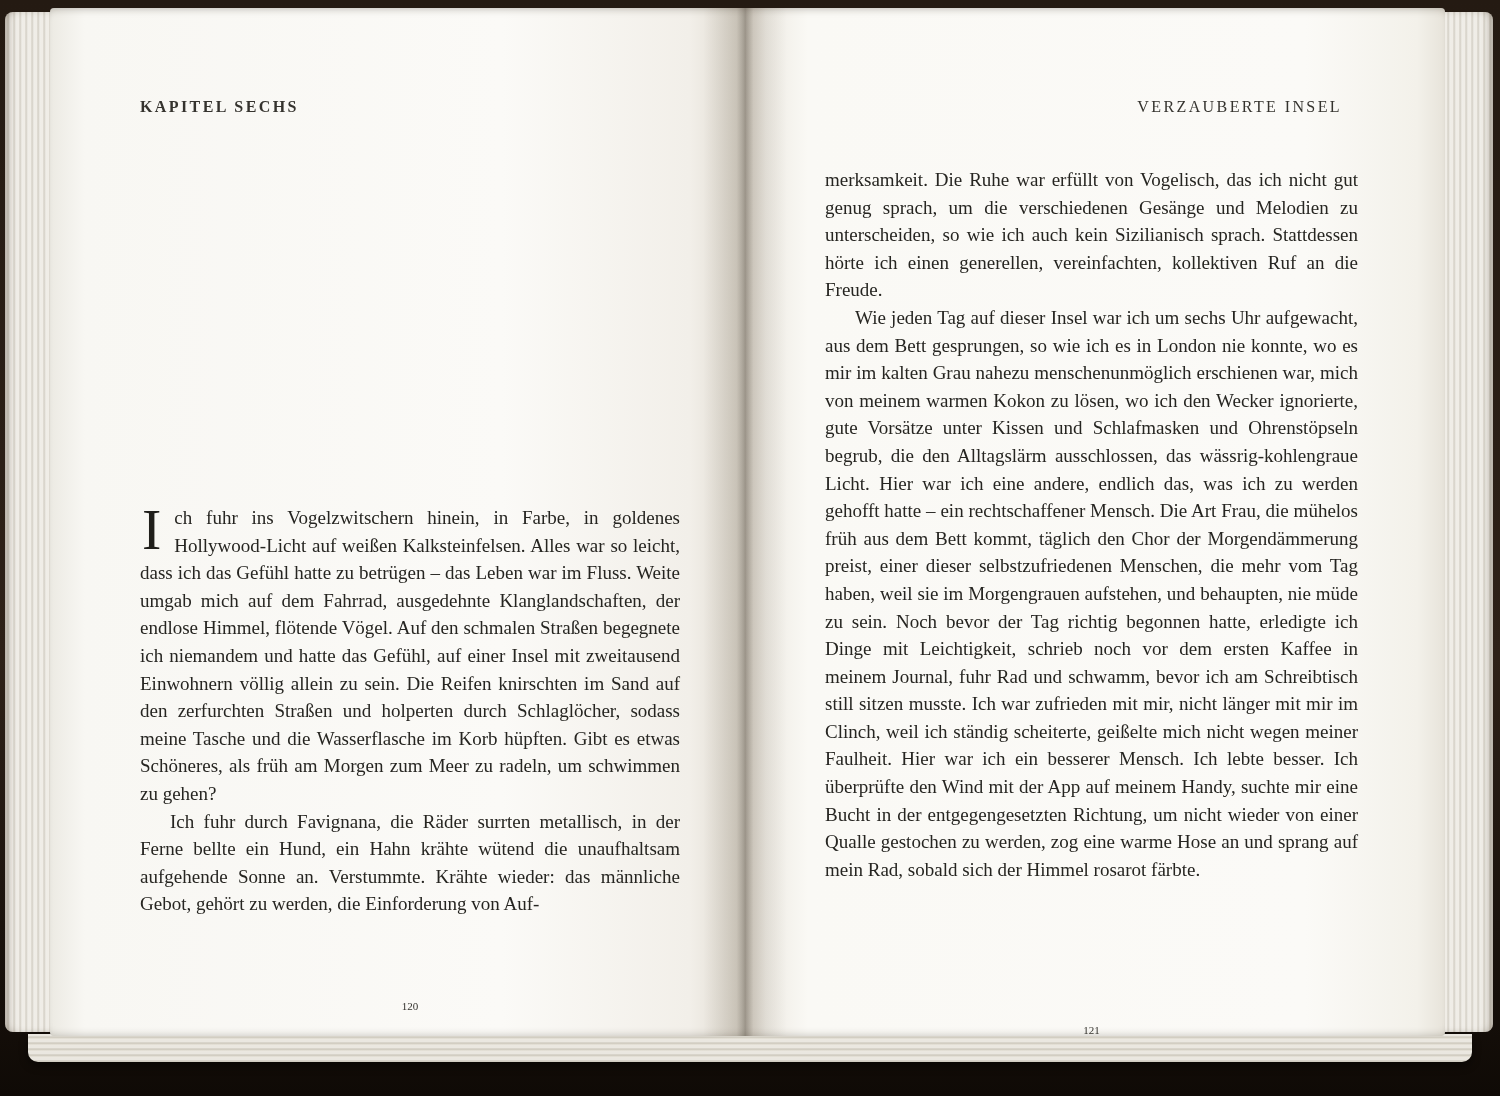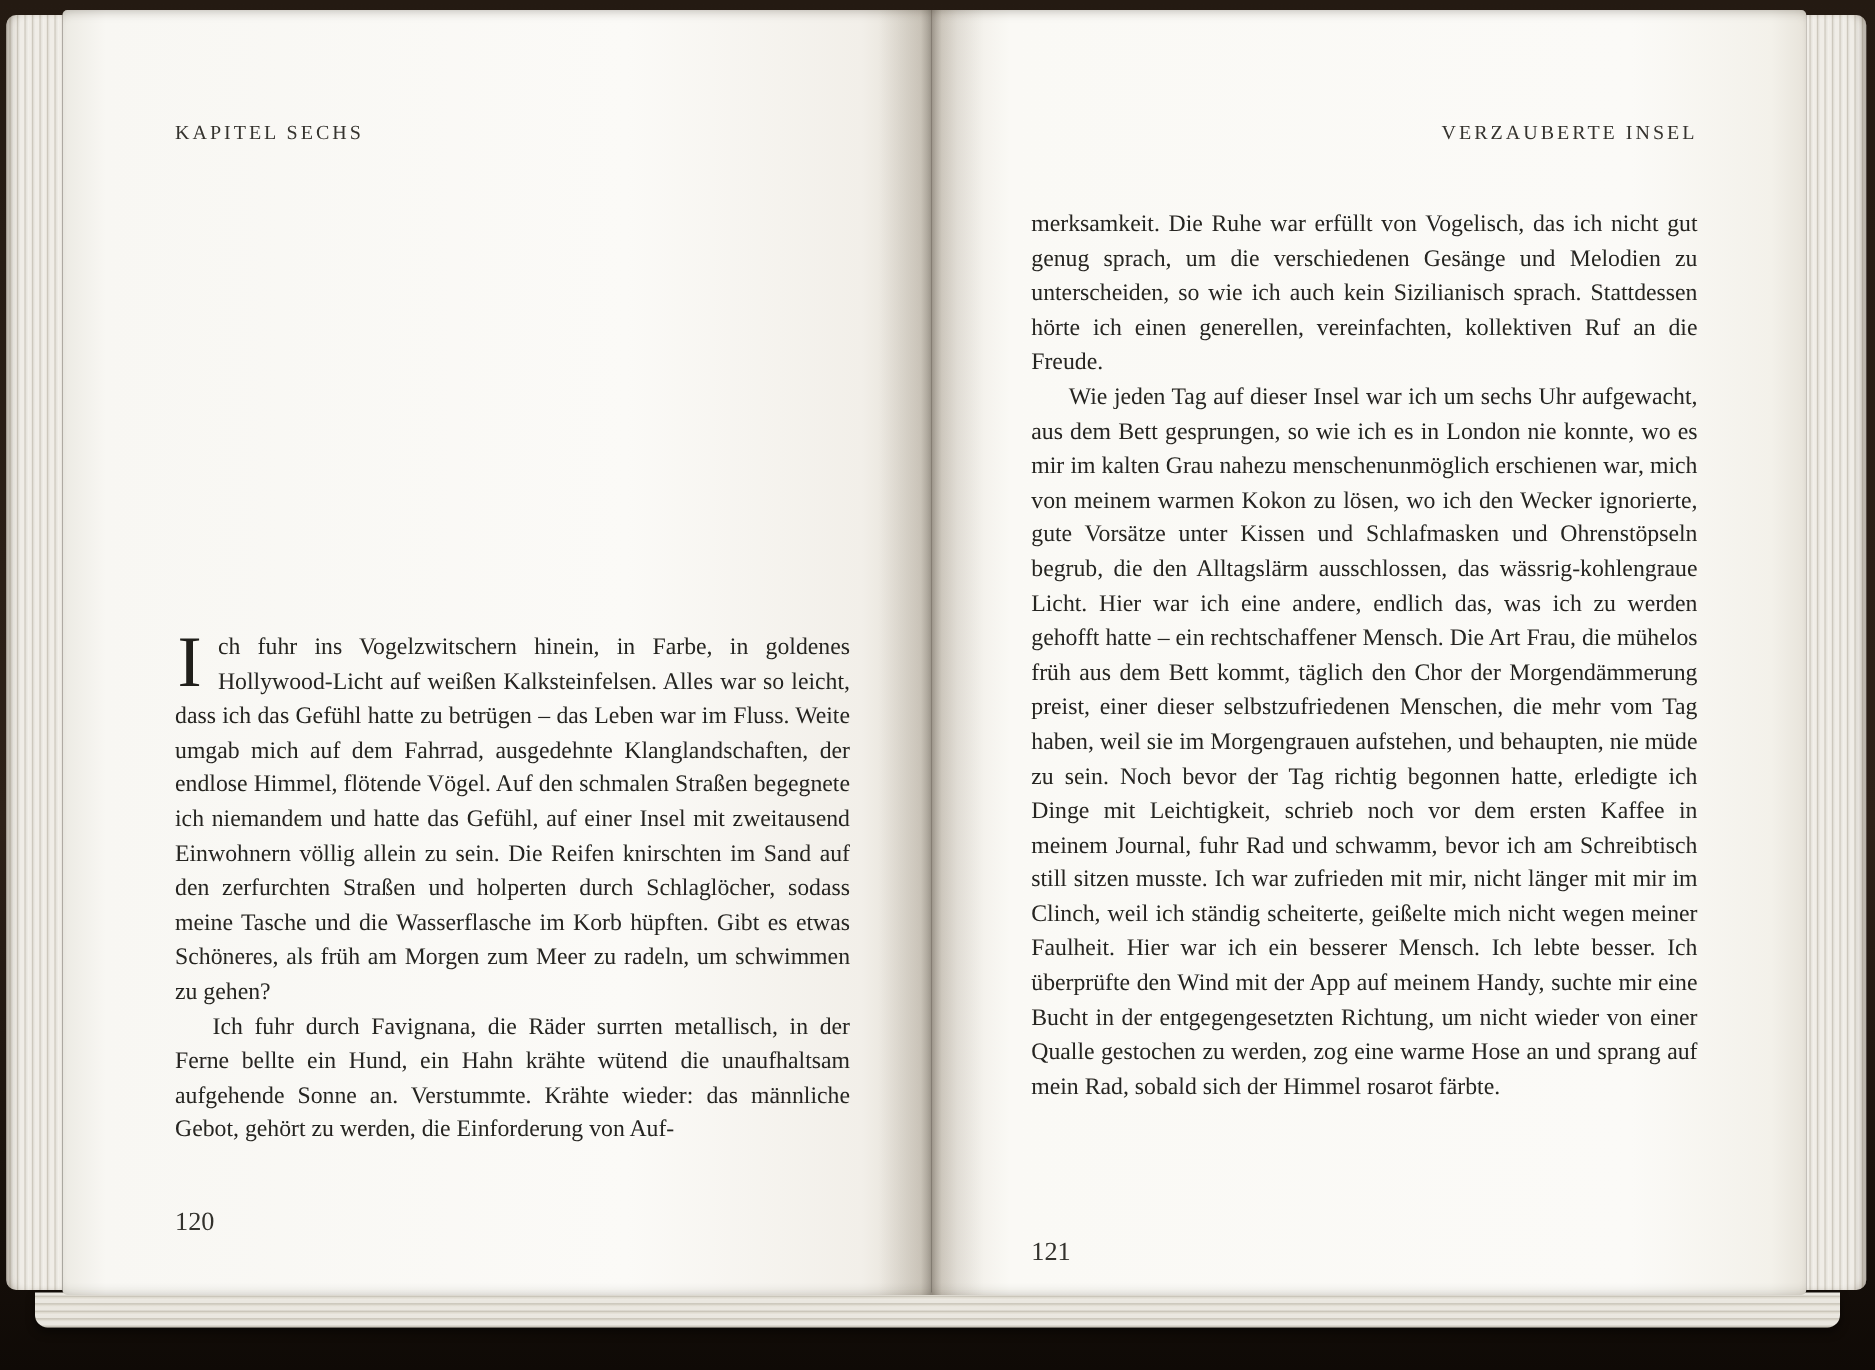--- a/index.html
+++ b/index.html
@@ -40,35 +40,35 @@
     left:745px;width:700px;border-radius:0 4px 4px 0;
     background:linear-gradient(90deg,#d8d2c7 0%,#eeebe4 3%,#faf9f5 9%,#fbfaf7 80%,#f3f1ea 96%,#e7e3da 100%);
   }
   .gutter{
     position:absolute;left:703px;top:8px;width:84px;height:1028px;pointer-events:none;
     background:linear-gradient(90deg,rgba(60,45,28,0) 0%,rgba(60,45,28,.14) 40%,rgba(35,25,14,.32) 50%,rgba(60,45,28,.12) 60%,rgba(60,45,28,0) 100%);
   }
   .running-head{
     position:absolute;top:90px;font-size:16px;letter-spacing:2.4px;color:#35332e;
   }
-  .head-left{left:90px;width:540px;text-align:left;}
-  .head-right{left:80px;width:533px;text-align:right;}
+  .head-left{left:90px;width:540px;text-align:left;font-weight:bold;}
+  .head-right{left:64px;width:533px;text-align:right;}
   .body{
     position:absolute;color:#262521;font-size:19px;line-height:27.6px;
     text-align:justify;hyphens:auto;-webkit-hyphens:auto;
   }
   .body-left{left:90px;top:496px;width:540px;}
   .body-right{left:80px;top:158px;width:533px;}
   .para{margin:0;font-family:Liberation Serif, serif;}
   .para.indent{text-indent:30px;}
   .dropcap{
     float:left;font-size:58px;line-height:50px;padding:1px 13px 0 2px;color:#201f1b;
   }
   .pagenum{
-    position:absolute;top:957px;font-size:21px;color:#33322d;
+    position:absolute;top:992px;font-size:11px;color:#33322d;text-align:center;
   }
   .pagenum-left{left:90px;width:540px;}
   .pagenum-right{left:80px;width:533px;margin-top:24px;}
 </style>
 </head>
 <body>
 
 <div class="scene">
   <div class="cover"></div>
   <div class="edge-left"></div>

